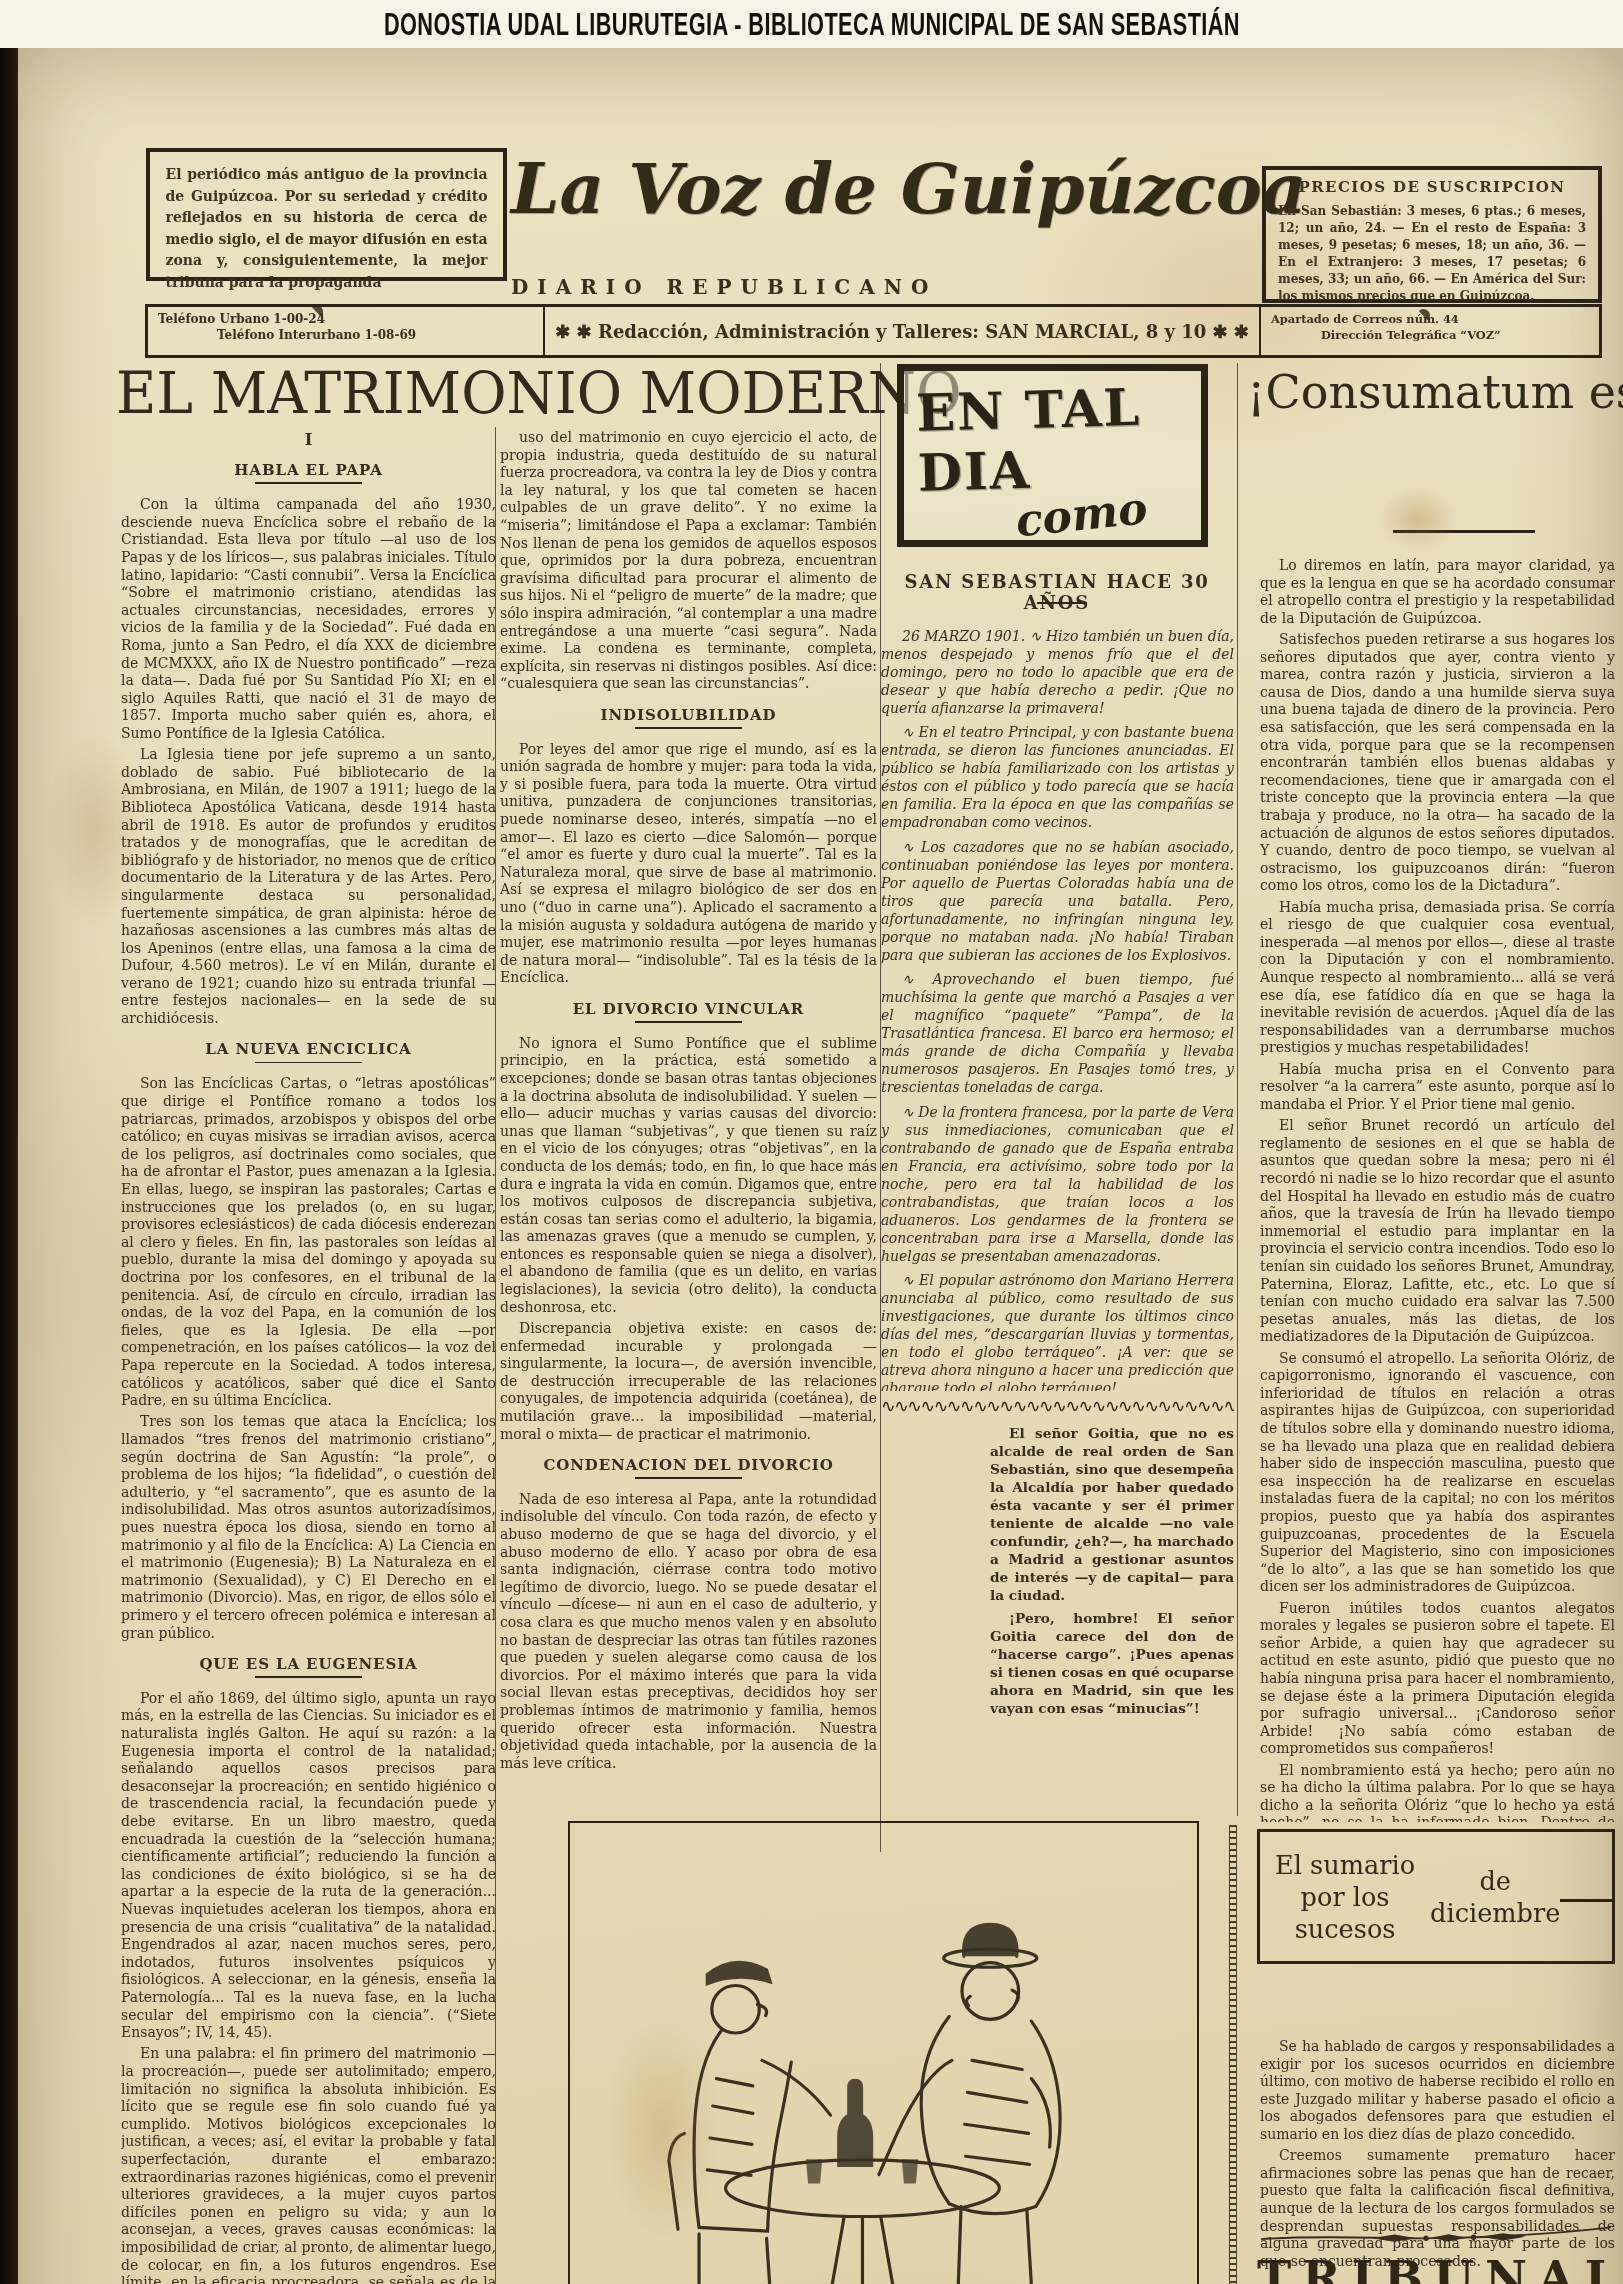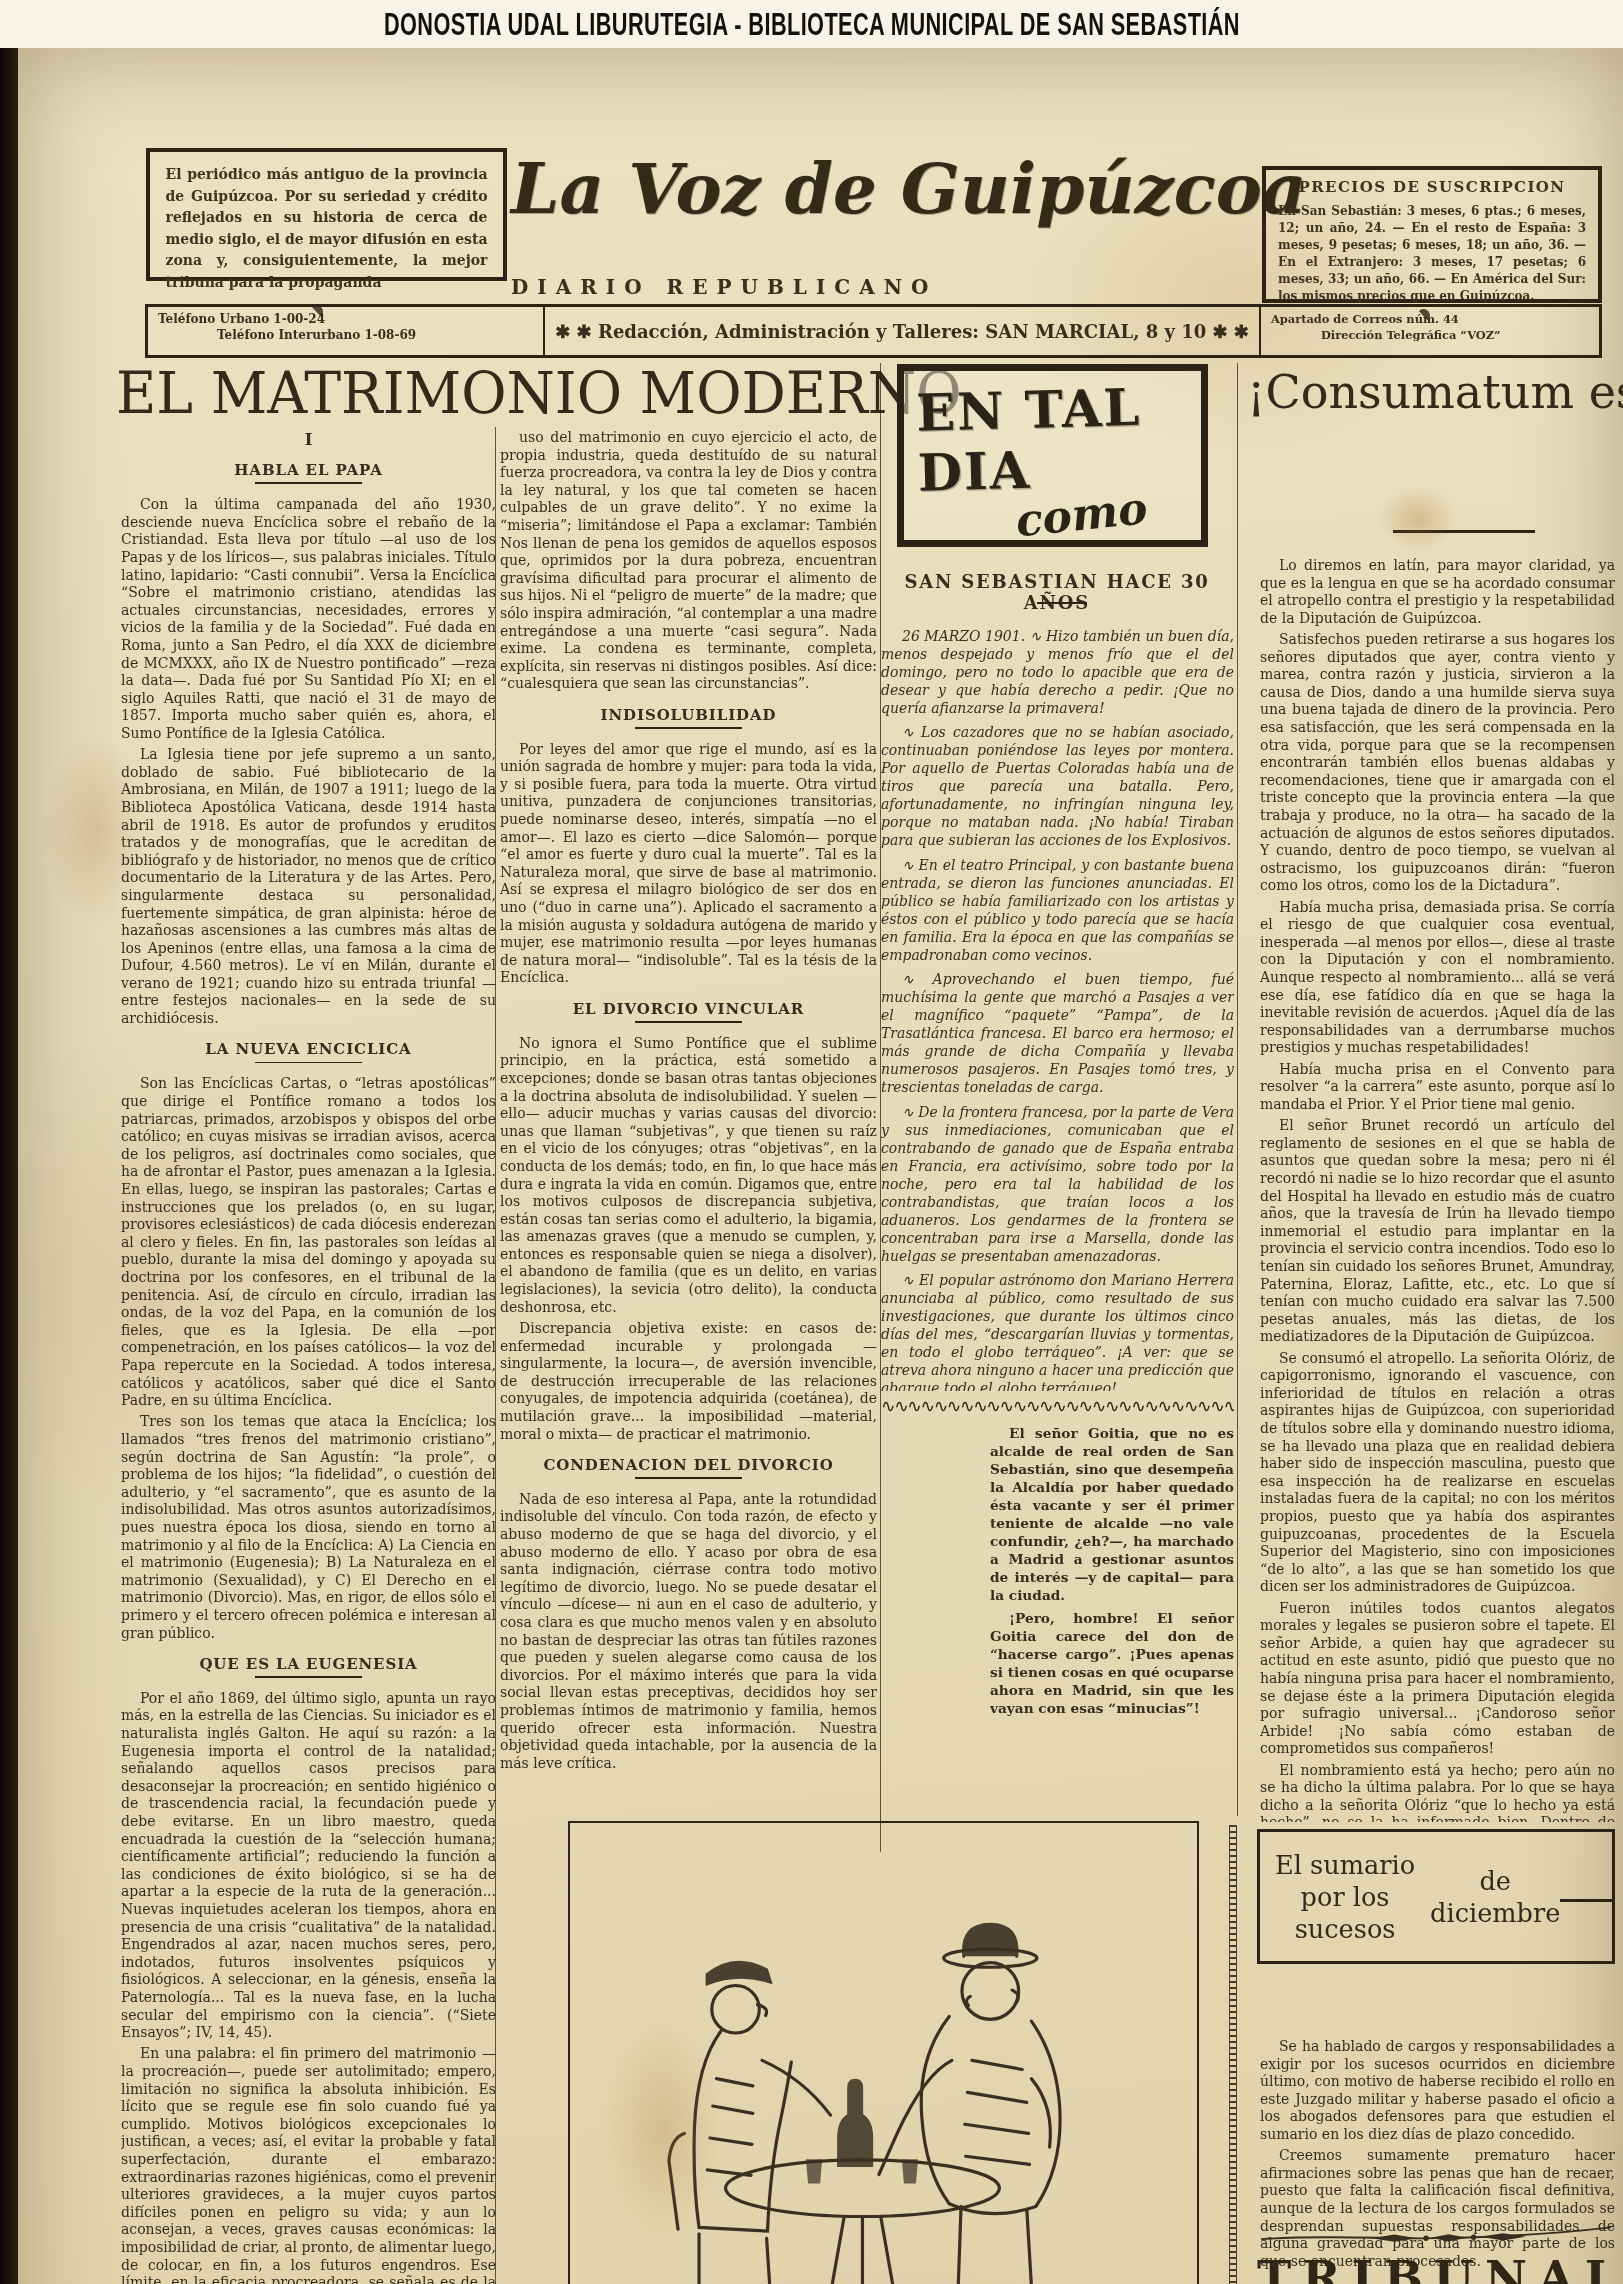--- a/index.html
+++ b/index.html
@@ -204,22 +204,22 @@
 
   <div class="abs entaldia">
     <div class="entaldia-main">EN TAL DIA</div>
     <div class="entaldia-script">como hoy</div>
   </div>
 
   <div class="abs hace30-head">SAN SEBASTIAN HACE 30 AÑOS</div>
   <div class="abs hace30-rule"></div>
   <div class="abs hace30-items">
       <p class="hitem">26 MARZO 1901. ∿ Hizo también un buen día, menos despejado y menos frío que el del domingo, pero no todo lo apacible que era de desear y que había derecho a pedir. ¡Que no quería afianzarse la primavera!</p>
+      <p class="hitem">∿ En el teatro Principal, y con bastante buena entrada, se dieron las funciones anunciadas. El público se había familiarizado con los artistas y éstos con el público y todo parecía que se hacía en familia. Era la época en que las compañías se empadronaban como vecinos.</p>
       <p class="hitem">∿ Los cazadores que no se habían asociado, continuaban poniéndose las leyes por montera. Por aquello de Puertas Coloradas había una de tiros que parecía una batalla. Pero, afortunadamente, no infringían ninguna ley, porque no mataban nada. ¡No había! Tiraban para que subieran las acciones de los Explosivos.</p>
-      <p class="hitem">∿ En el teatro Principal, y con bastante buena entrada, se dieron las funciones anunciadas. El público se había familiarizado con los artistas y éstos con el público y todo parecía que se hacía en familia. Era la época en que las compañías se empadronaban como vecinos.</p>
       <p class="hitem">∿ Aprovechando el buen tiempo, fué muchísima la gente que marchó a Pasajes a ver el magnífico “paquete” “Pampa”, de la Trasatlántica francesa. El barco era hermoso; el más grande de dicha Compañía y llevaba numerosos pasajeros. En Pasajes tomó tres, y trescientas toneladas de carga.</p>
       <p class="hitem">∿ De la frontera francesa, por la parte de Vera y sus inmediaciones, comunicaban que el contrabando de ganado que de España entraba en Francia, era activísimo, sobre todo por la noche, pero era tal la habilidad de los contrabandistas, que traían locos a los aduaneros. Los gendarmes de la frontera se concentraban para irse a Marsella, donde las huelgas se presentaban amenazadoras.</p>
       <p class="hitem">∿ El popular astrónomo don Mariano Herrera anunciaba al público, como resultado de sus investigaciones, que durante los últimos cinco días del mes, “descargarían lluvias y tormentas, en todo el globo terráqueo”. ¡A ver: que se atreva ahora ninguno a hacer una predicción que abarque todo el globo terráqueo!</p>
     </div>
   <div class="abs wavy">∿∿∿∿∿∿∿∿∿∿∿∿∿∿∿∿∿∿∿∿∿∿∿∿∿∿∿∿∿∿∿∿∿∿</div>
   <div class="abs goitia">
       <p class="para">El señor Goitia, que no es alcalde de real orden de San Sebastián, sino que desempeña la Alcaldía por haber quedado ésta vacante y ser él primer teniente de alcalde —no vale confundir, ¿eh?—, ha marchado a Madrid a gestionar asuntos de interés —y de capital— para la ciudad.</p>
       <p class="para">¡Pero, hombre! El señor Goitia carece del don de “hacerse cargo”. ¡Pues apenas si tienen cosas en qué ocuparse ahora en Madrid, sin que les vayan con esas “minucias”!</p>
     </div>
 

